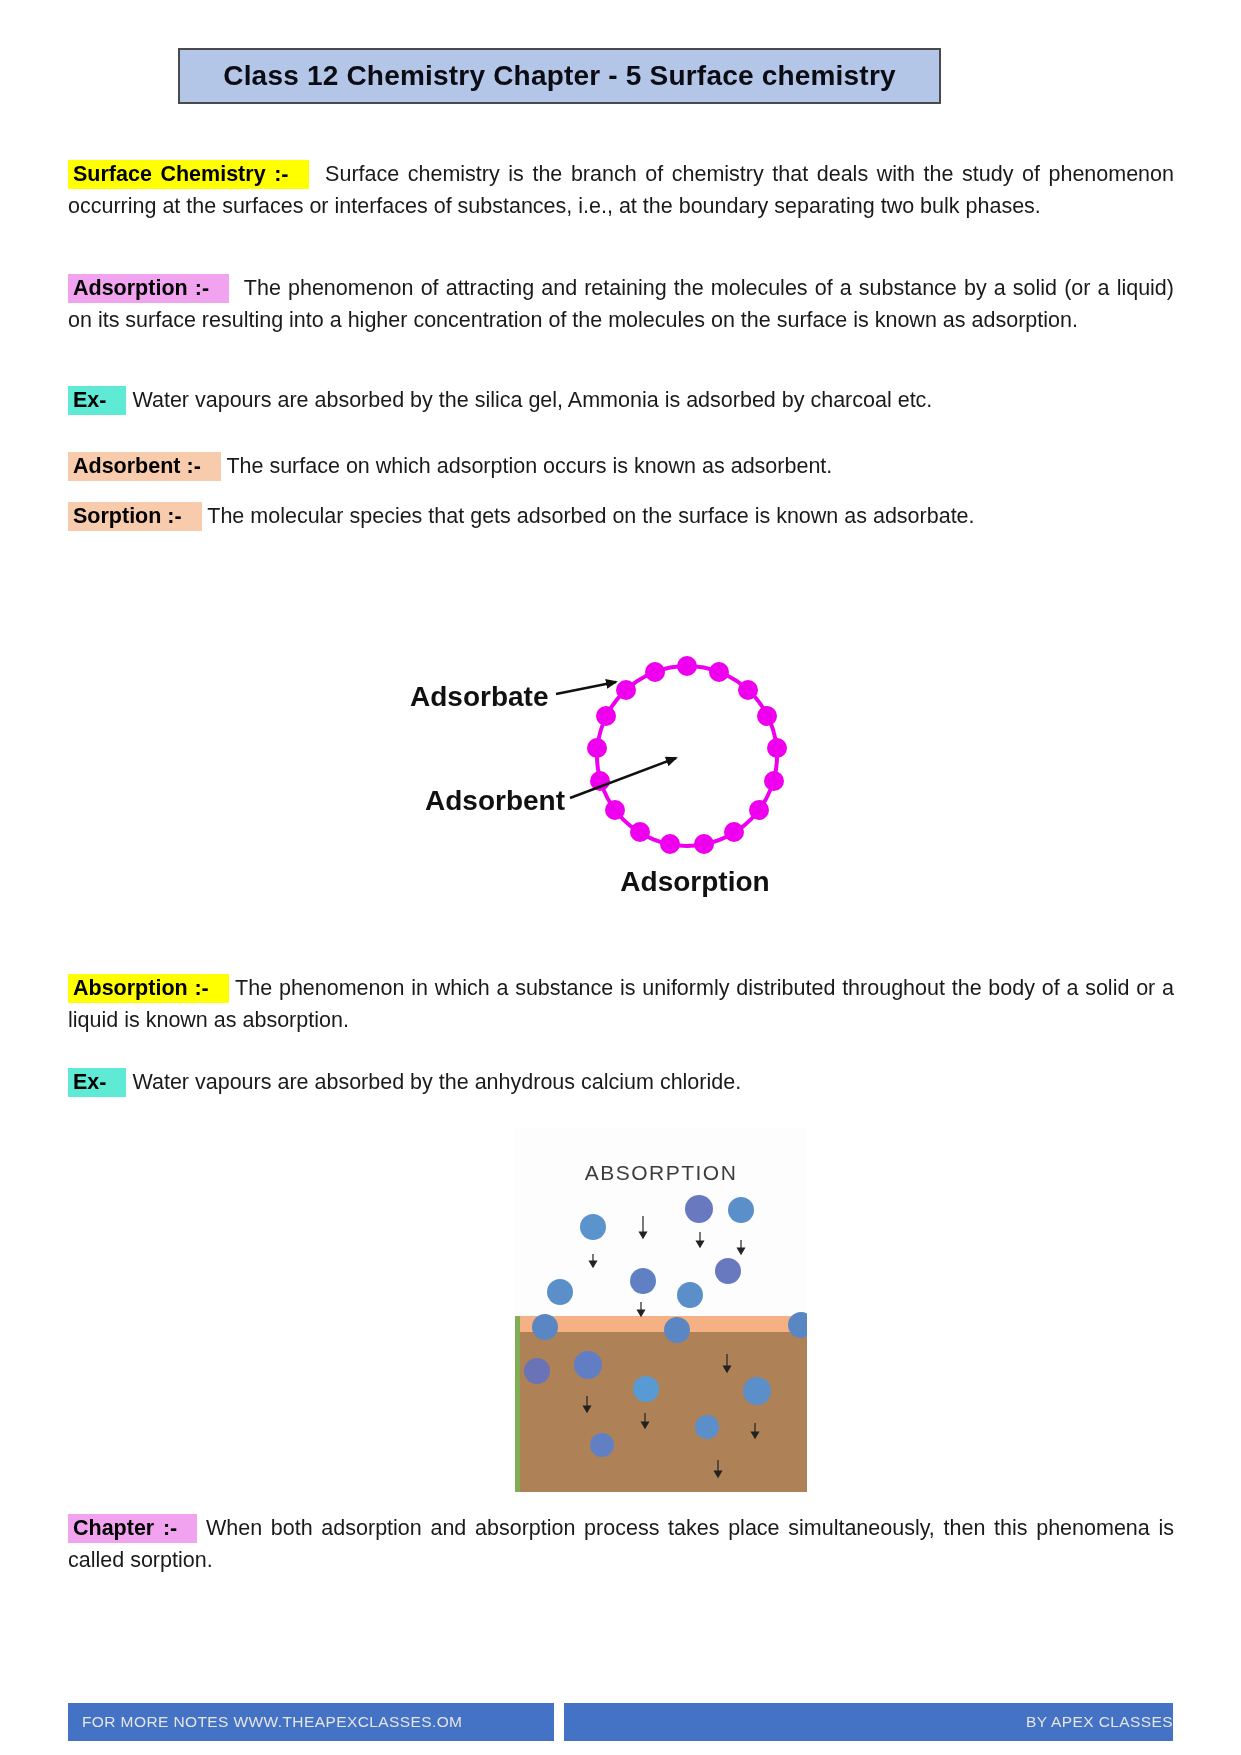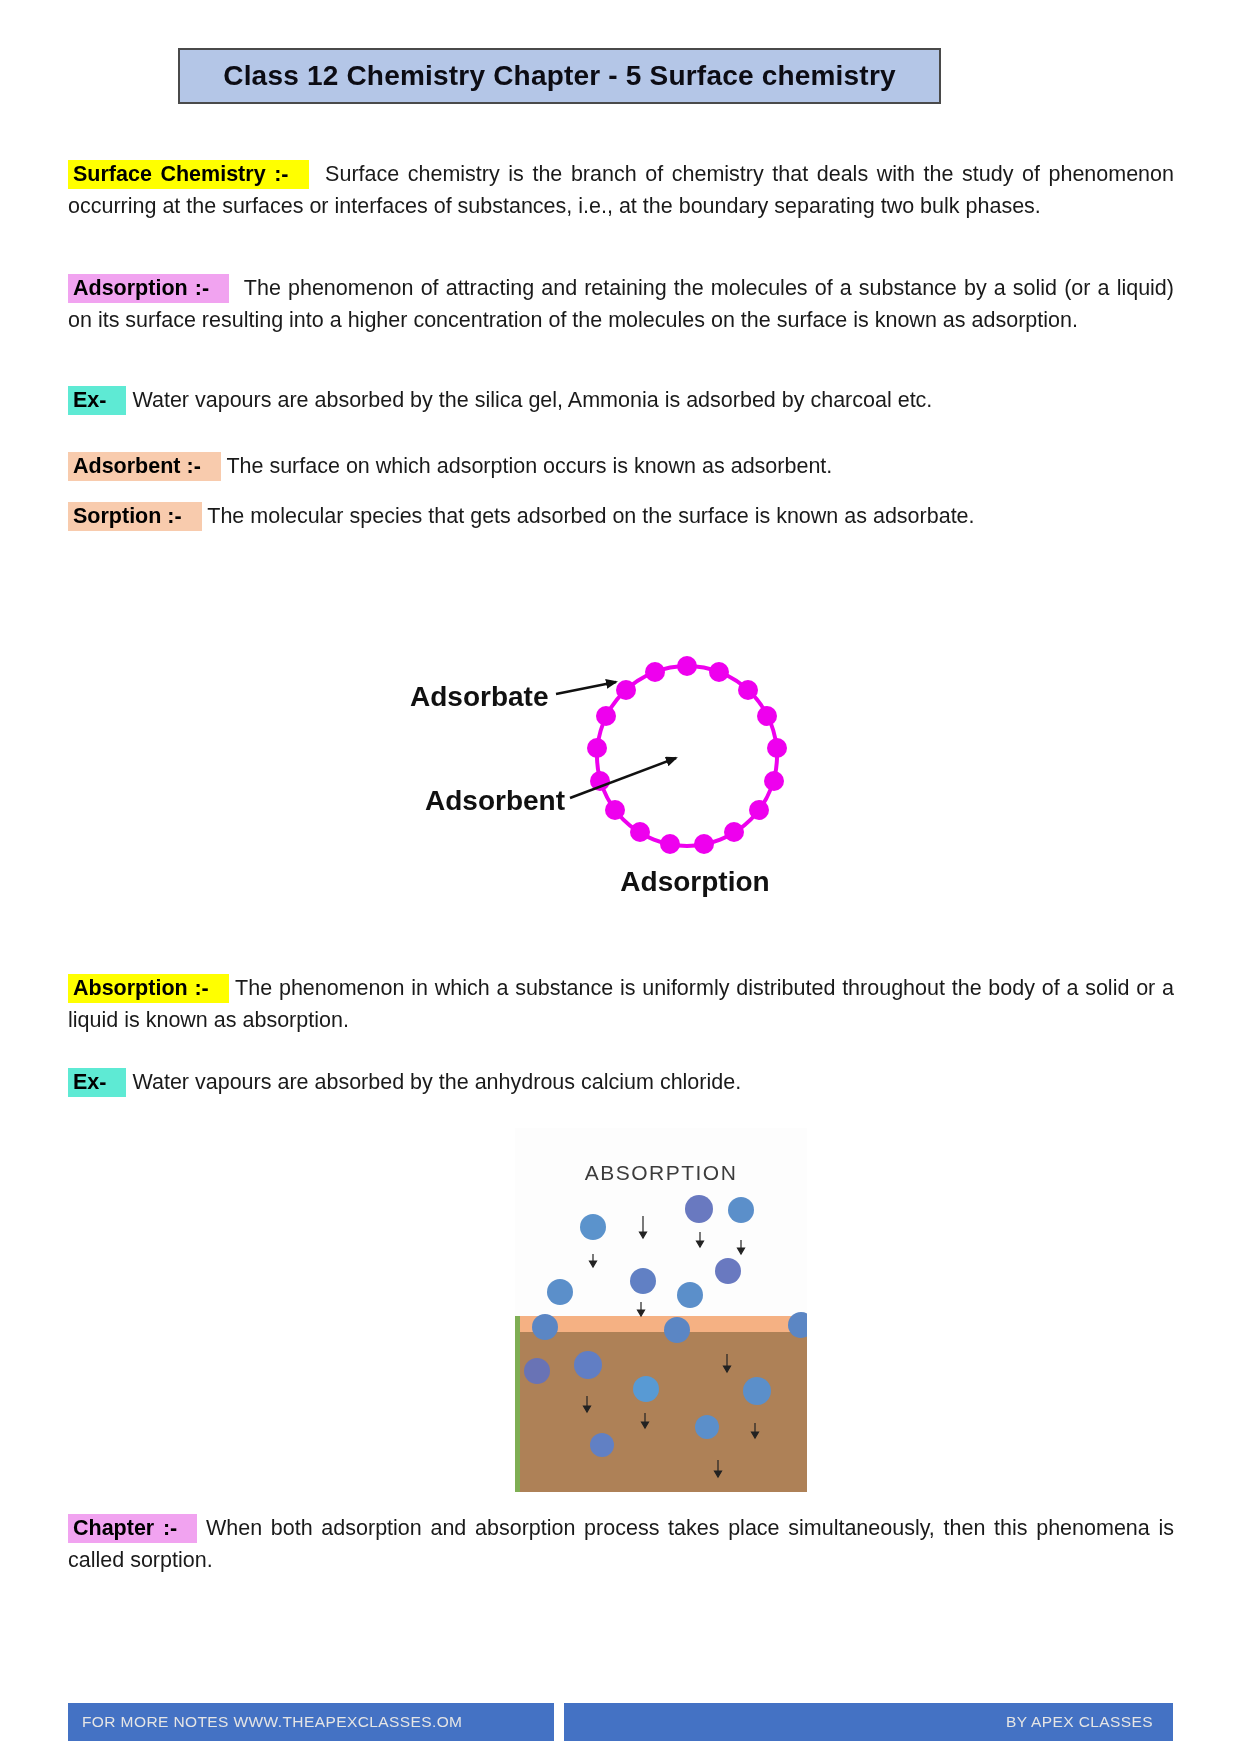--- a/index.html
+++ b/index.html
@@ -27,21 +27,21 @@
   .hl-green  { background:#5eead4; }
   .hl-peach  { background:#F8CBAD; }
   svg text { font-family:"Liberation Sans", sans-serif; }
   .diagram-svg { position:absolute; left:350px; top:590px; }
   .figure-svg  { position:absolute; left:515px; top:1128px; }
   .footer-bar {
     position:absolute; top:1703px; height:38px; background:#4472C4;
     color:#e5e5e5; font-size:15.5px; line-height:38px; letter-spacing:0.4px;
   }
   .footer-bar.fb-left  { left:68px;  width:486px; padding-left:14px;  text-align:left; }
-  .footer-bar.fb-right { left:564px; width:609px; padding-right:20px; text-align:right; }
+  .footer-bar.fb-right { left:564px; width:609px; padding-right:0; text-align:right; }
 </style>
 </head>
 <body>
 
 <div class="page">
 
   <div class="title-box">
     <h1>Class 12 Chemistry Chapter - 5 Surface chemistry</h1>
   </div>
 

